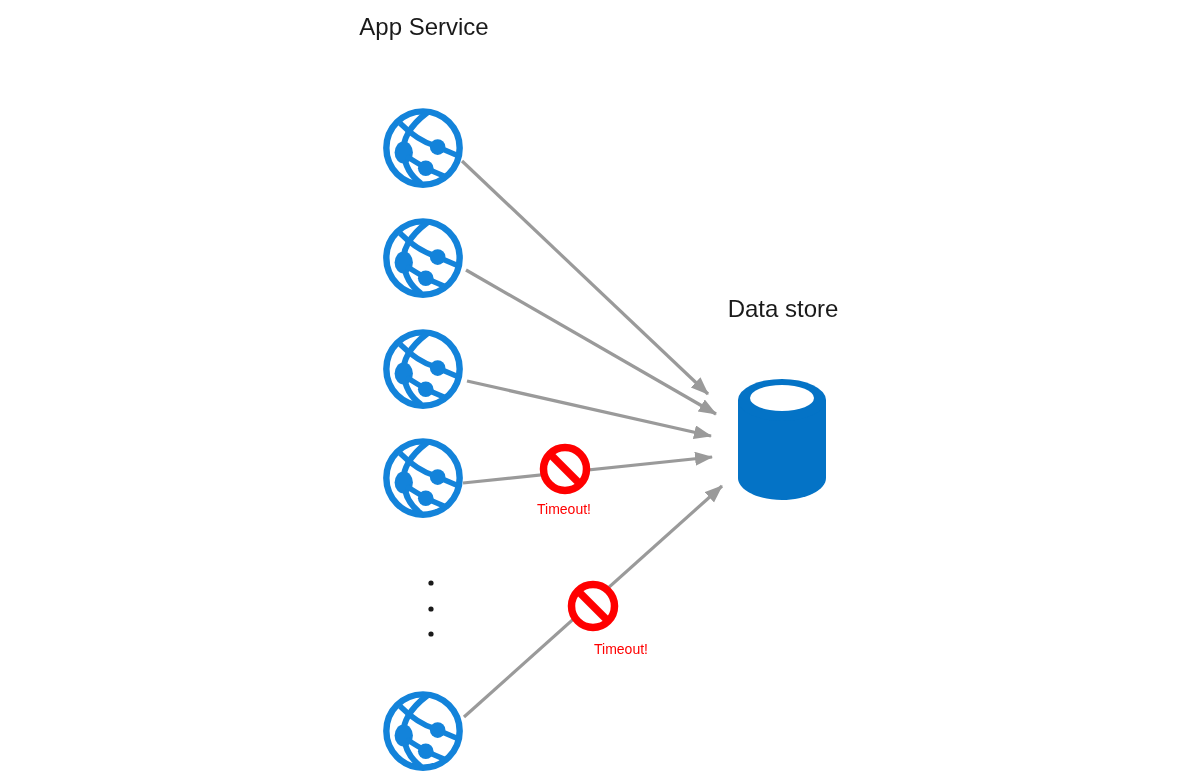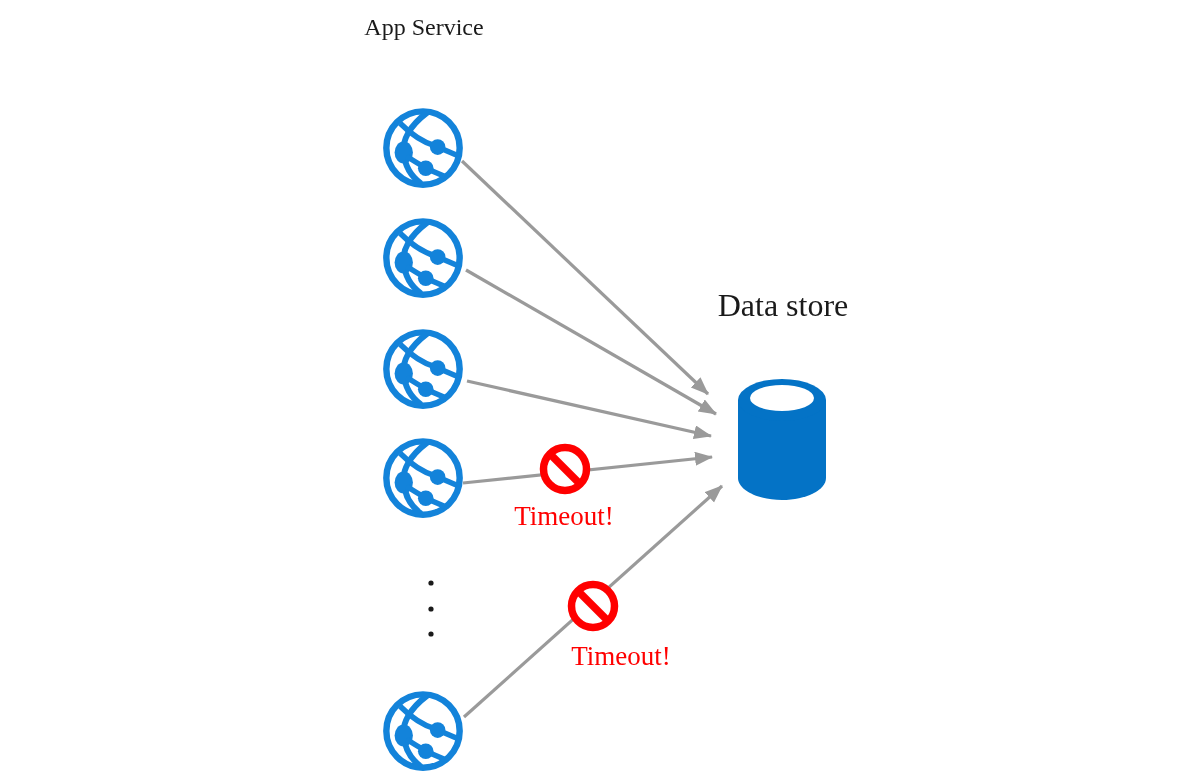--- a/index.html
+++ b/index.html
@@ -9,35 +9,35 @@
     --timeout-red:#FF0000;
     --text-black:#1A1A1A;
     --canvas-bg:#FFFFFF;
   }
   html,body{margin:0;padding:0;background:var(--canvas-bg);}
   .canvas{
     position:relative;
     width:1200px;height:774px;
     background:var(--canvas-bg);
     overflow:hidden;
-    font-family:Liberation Serif, serif;
+    font-family:Liberation Sans, sans-serif;
   }
   .canvas > svg{position:absolute;left:0;top:0;}
   .label{position:absolute;text-align:center;}
   .title{
     left:304px;top:11px;width:240px;
     font-size:24px;line-height:32px;color:var(--text-black);
   }
   .datastore-label{
-    left:683px;top:287px;width:200px;
-    font-size:32px;color:var(--text-black);
+    left:683px;top:295px;width:200px;
+    font-size:24px;color:var(--text-black);
   }
   .timeout{
     width:150px;
-    font-size:27px;color:var(--timeout-red);
+    font-size:14px;color:var(--timeout-red);
   }
   .timeout.t1{left:489px;top:501px;}
   .timeout.t2{left:546px;top:641px;}
 </style>
 </head>
 <body>
 
 <div class="canvas">
 
   <svg id="diagram-svg" width="1200" height="774" viewBox="0 0 1200 774">

